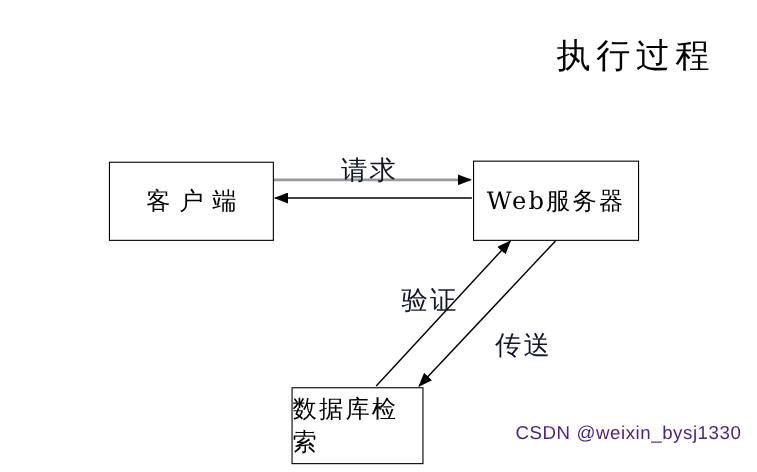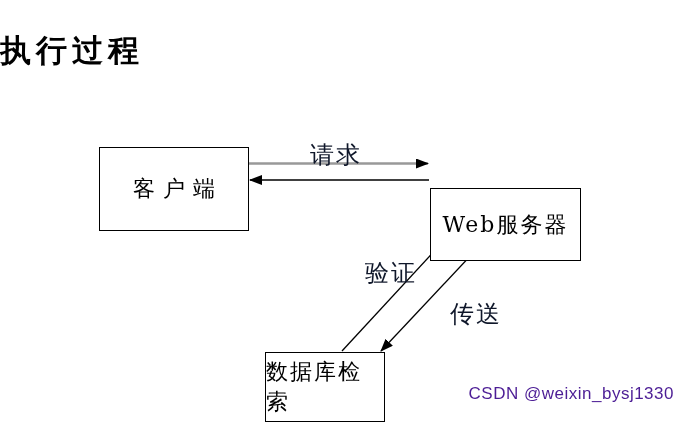--- a/index.html
+++ b/index.html
@@ -13,47 +13,46 @@
     width: 688px;
     height: 429px;
     background: #ffffff;
     overflow: hidden;
   }
   .diagram-title {
     position: absolute;
     left: 0;
     top: 30px;
     width: 650px;
-    text-align: left;
+    text-align: right;
     font-size: 31px;
-    font-weight: bold;
+    font-weight: normal;
     letter-spacing: 5px;
     color: #000000;
     margin: 0;
   }
   .node {
     position: absolute;
     background: #ffffff;
     border: 1.5px solid #000000;
     display: flex;
     align-items: center;
     justify-content: center;
     font-size: 22px;
     color: #000000;
     box-sizing: border-box;
   }
   .node-client {
-    left: 99px; top: 147px; width: 150px; height: 84px;
+    left: 99px; top: 147px; width: 150px; height: 72px;
     letter-spacing: 8px;
     padding-left: 8px; 
   }
   .node-web-server {
     left: 430px; top: 146px; width: 151px; height: 73px;
     letter-spacing: 2px;
-    margin-top: 42px;
   }
   .node-database {
     left: 265px; top: 352px; width: 120px; height: 70px;
     letter-spacing: 2px;
   }
   .edges-svg {
     position: absolute;
     left: 0; top: 0;
     width: 688px;
     height: 429px;

